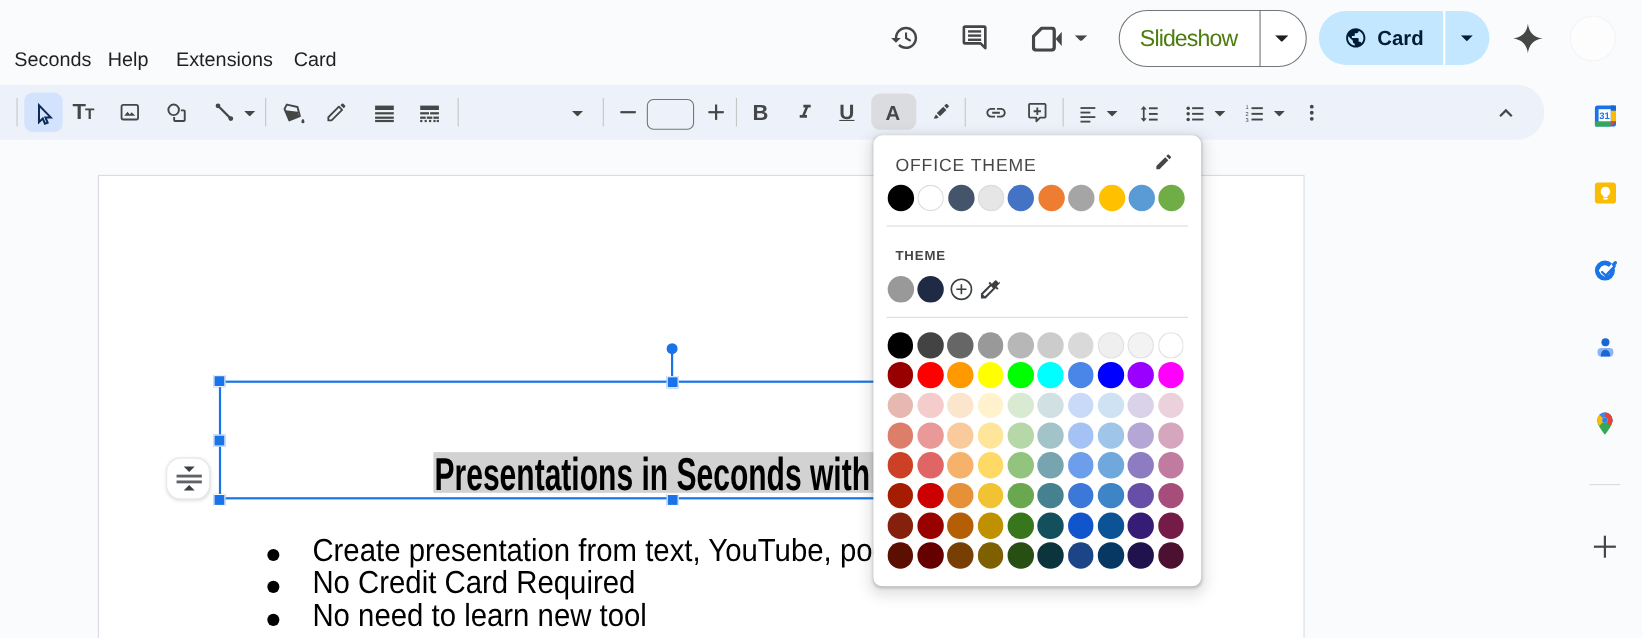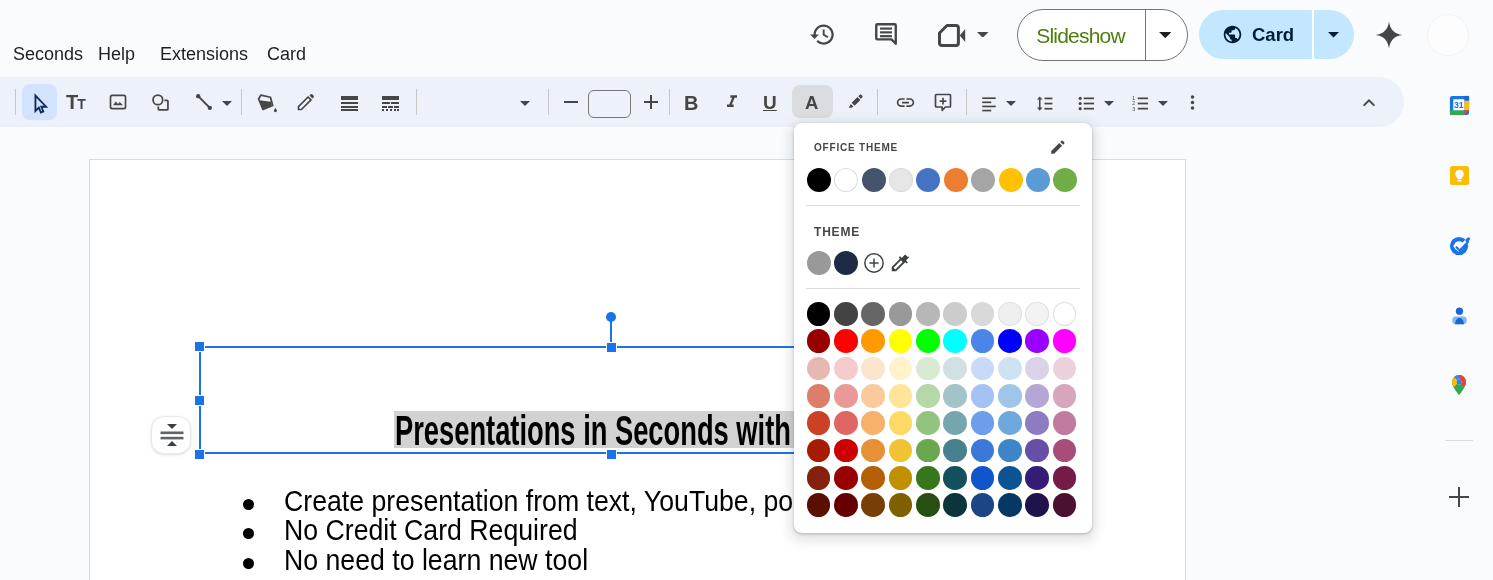--- a/index.html
+++ b/index.html
@@ -229,21 +229,21 @@
     <path d="M12 2a7 7 0 0 0-5 2.1l10 10C18.2 12.2 19 10.7 19 9a7 7 0 0 0-7-7z" fill="#4285f4"></path>
     <path d="M7 4.1A7 7 0 0 0 5 9c0 1.7.9 3.4 2 5.1l5-5z" fill="#fbbc04"></path>
     <path d="M12 2v7.1l5 5c1.1-1.7 2-3.4 2-5.1a7 7 0 0 0-7-7z" fill="#ea4335"></path>
     <circle cx="12" cy="9" r="2.5" fill="#fff"></circle>
     <circle cx="12" cy="9" r="2.5" fill="#1a73e8" opacity="0.9"></circle>
   </svg>
 <div class="abs" style="left:1445px;top:440px;width:28px;height:1px;background:#dadce0"></div>
 <div class="abs" style="left:1449px;top:496px;width:20px;height:2px;background:#444746"></div>
 <div class="abs" style="left:1458px;top:487px;width:2px;height:20px;background:#444746"></div>
 <div class="abs" style="left:794px;top:123px;width:298px;height:410px;background:#fff;border-radius:8px;box-shadow:0 1px 3px rgba(60,64,67,.3),0 4px 12px 4px rgba(60,64,67,.15)"></div>
-<div class="abs" style="left:814px;top:142px;font-size:10px;font-weight:bold;color:#444746;letter-spacing:0.8px">OFFICE THEME</div>
+<div class="abs" style="left:814px;top:142px;font-size:16px;font-weight:normal;color:#444746;letter-spacing:0.8px">OFFICE THEME</div>
 <svg style="position:absolute;left:1049px;top:138px" width="18" height="18" viewBox="0 0 24 24">
     <path d="M3 17.2 13.7 6.5l3.8 3.8L6.8 21H3z" fill="#444746"></path>
     <path d="M15 5.2l1.6-1.6a1.1 1.1 0 0 1 1.6 0l2.2 2.2a1.1 1.1 0 0 1 0 1.6L18.8 9z" fill="#444746"></path>
   </svg>
 <div class="abs" style="left:806.7px;top:168px;width:24px;height:24px;border-radius:50%;background:#000000"></div>
 <div class="abs" style="left:834.1px;top:168px;width:24px;height:24px;border-radius:50%;background:#ffffff;box-shadow:inset 0 0 0 1px #dadce0"></div>
 <div class="abs" style="left:861.5px;top:168px;width:24px;height:24px;border-radius:50%;background:#44546a"></div>
 <div class="abs" style="left:888.9px;top:168px;width:24px;height:24px;border-radius:50%;background:#e7e6e6;box-shadow:inset 0 0 0 1px #dadce0"></div>
 <div class="abs" style="left:916.3px;top:168px;width:24px;height:24px;border-radius:50%;background:#4472c4"></div>
 <div class="abs" style="left:943.7px;top:168px;width:24px;height:24px;border-radius:50%;background:#ed7d31"></div>

